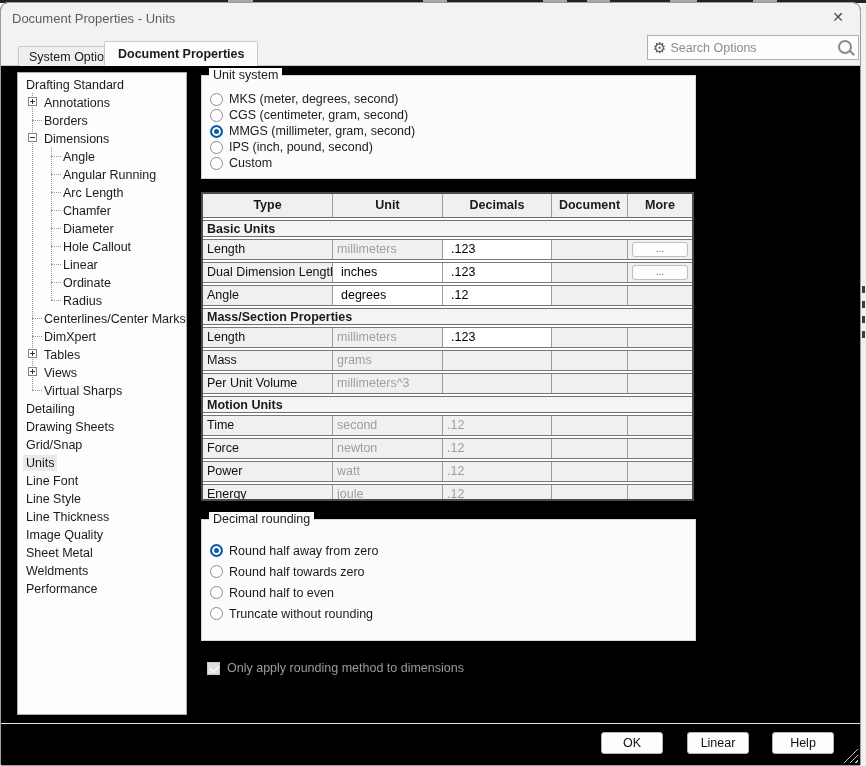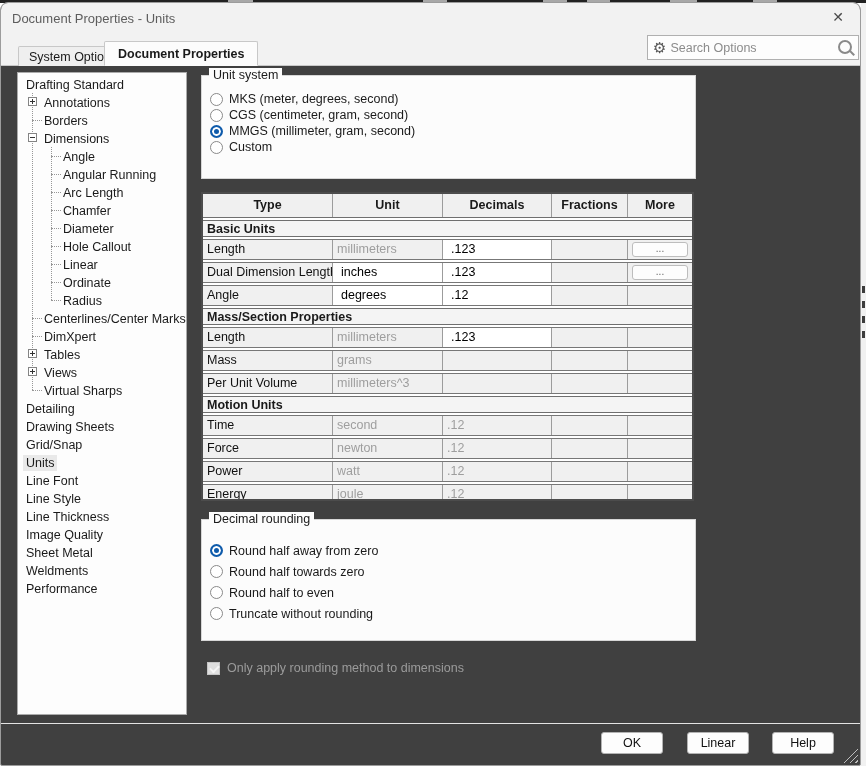--- a/index.html
+++ b/index.html
@@ -8,21 +8,21 @@
     font-family:"Liberation Sans","DejaVu Sans",sans-serif;
     font-size:12.5px; color:#1a1a1a; background:#fff; position:relative; overflow:hidden;
   }
   
   .top-strip { position:absolute; left:0; top:0; width:866px; height:3px; background:#222; z-index:0; }
   .top-strip .seg { position:absolute; top:0; height:3px; background:#a8a8a8; }
   .right-strip { position:absolute; right:0; top:3px; width:5px; bottom:0; background:#f1f1f1; z-index:0; }
   .right-strip .dash { position:absolute; left:1px; width:3px; height:7px; background:#3c3c3c; }
 
   
-  .dialog { position:absolute; left:0; top:2px; right:5px; bottom:0; background:#404040;
+  .dialog { position:absolute; left:0; top:2px; right:5px; bottom:0; background:#000000;
     border:1px solid #9c9c9c; border-radius:8px 8px 2px 2px; overflow:hidden; z-index:1; }
   .titlebar { position:absolute; left:0; top:0; right:0; height:30px; background:#f2f2f2; }
   .title { position:absolute; left:11px; top:8px; font-size:13px; color:#5d5d5d; }
   .close-x { position:absolute; right:12px; top:6px; font-size:14px; color:#4a4a4a; cursor:pointer; padding:0 4px; }
 
   .tabstrip { position:absolute; left:0; top:30px; right:0; height:33px; background:#f2f2f2; border-bottom:1px solid #c8c8c8; }
   .tab { position:absolute; bottom:-1px; text-align:center; cursor:pointer; white-space:nowrap; }
   .tab.inactive { left:17px; height:20px; line-height:20px; padding:0 10px; background:#efefef;
      border:1px solid #c8c8c8; border-bottom:none; border-radius:2px 2px 0 0; }
   .tab.active { left:103px; height:25px; line-height:24px; padding:0 13px; background:#fcfcfc;
@@ -182,31 +182,35 @@
         <div class="radio-row">
           <span class="radio"></span>
           <span>CGS  (centimeter, gram, second)</span>
         </div>
         <div class="radio-row">
           <span class="radio on"></span>
           <span>MMGS (millimeter, gram, second)</span>
         </div>
         <div class="radio-row">
           <span class="radio"></span>
+          <span>IPS  (inch, pound, second)</span>
+        </div>
+        <div class="radio-row">
+          <span class="radio"></span>
           <span>Custom</span>
         </div>
       </div>
   </div>
 
   <div class="utable" id="utable">
       <div class="trow thead">
         <div class="tcell head-type">Type</div>
         <div class="tcell">Unit</div>
         <div class="tcell">Decimals</div>
-        <div class="tcell">Fractions</div>
+        <div class="tcell">Document</div>
         <div class="tcell">More</div>
       </div>
       <div class="srow">Basic Units</div>
       <div class="trow drow">
         <div class="tcell cell-type">Length</div>
         <div class="tcell cell-dis">millimeters</div>
         <div class="tcell cell-en">.123</div>
         <div class="tcell cell-gray"></div>
         <div class="tcell cell-gray">
           <span class="more-btn">...</span>

